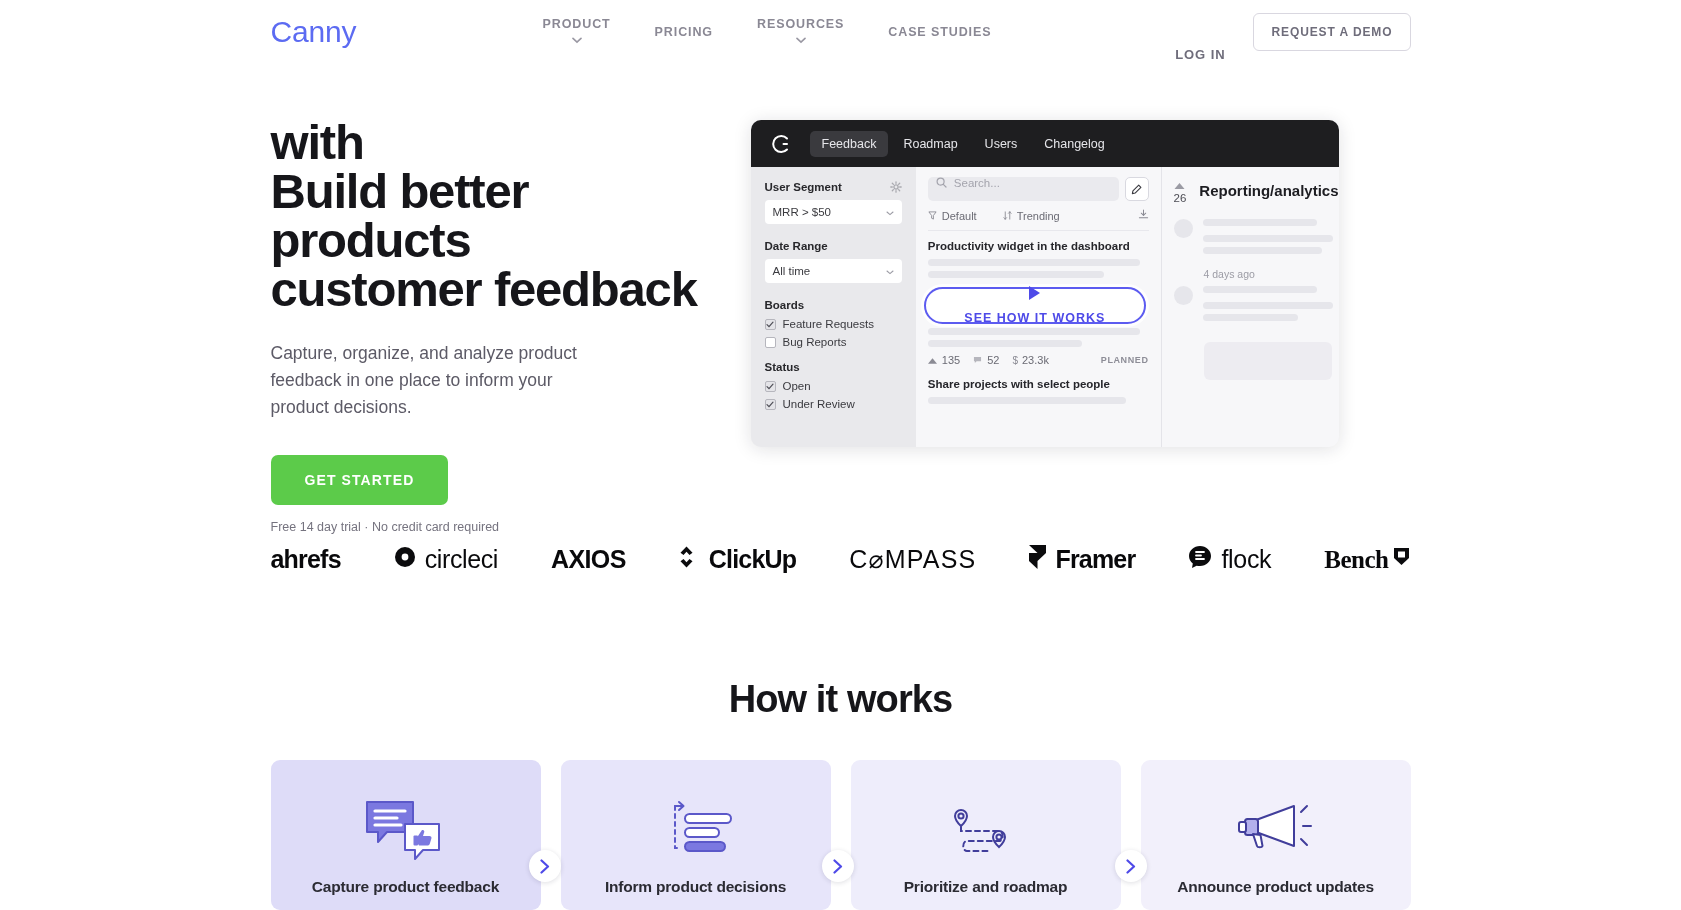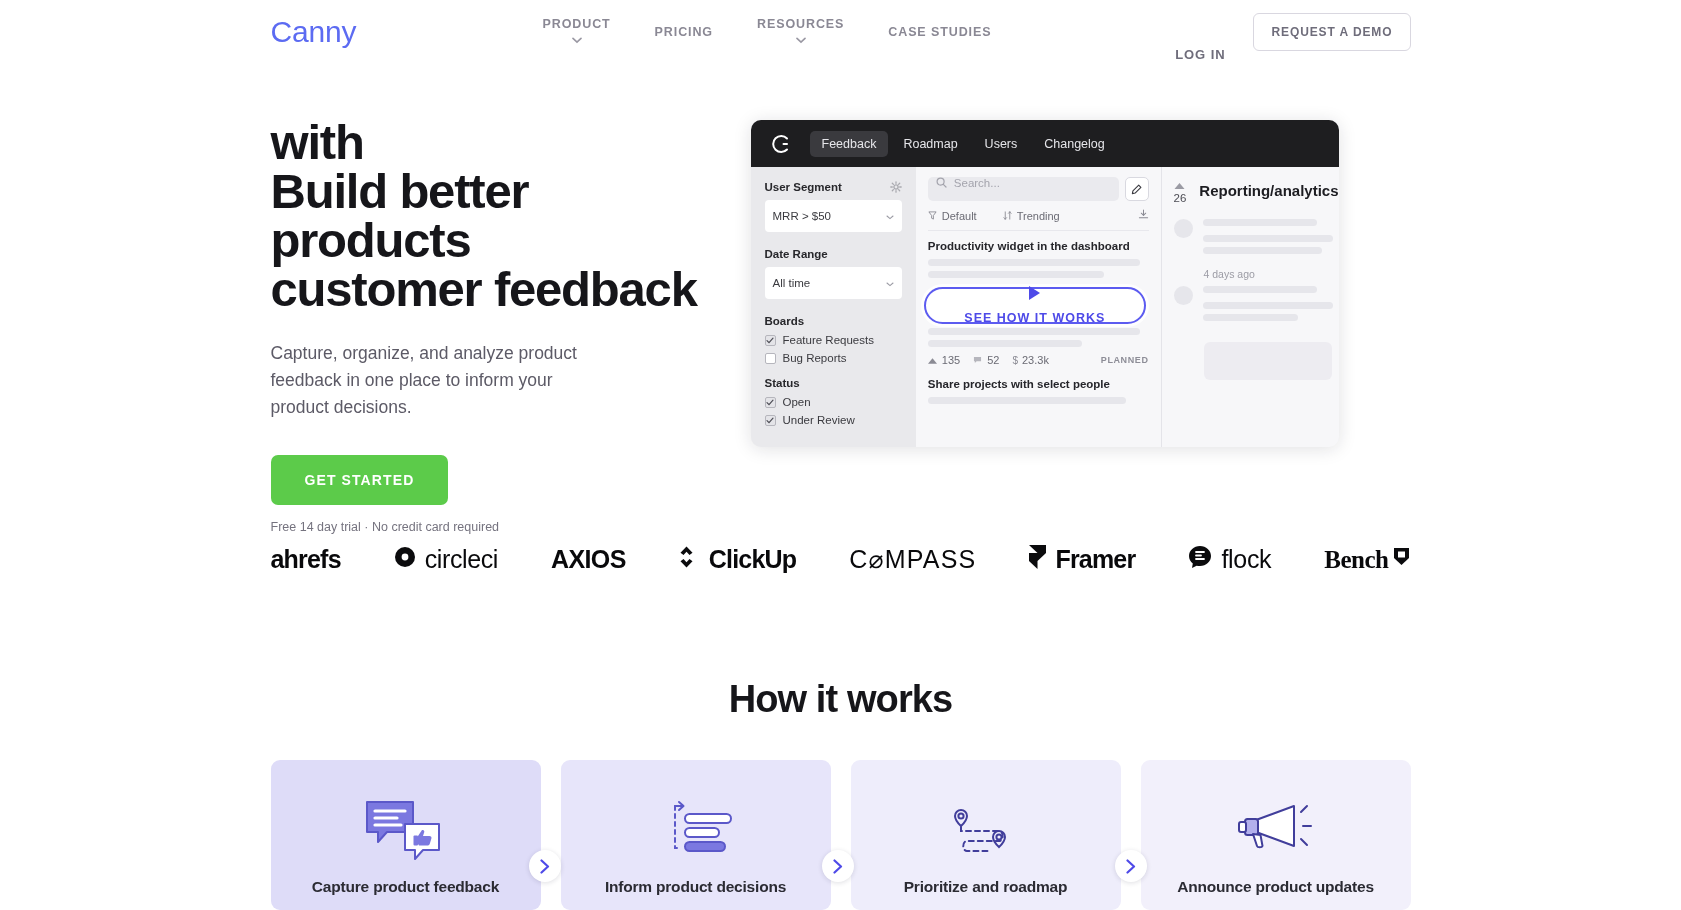--- a/index.html
+++ b/index.html
@@ -102,21 +102,21 @@
   .shot-tab.active { background: #3a3a3e; }
 
   .shot-body { display: flex; height: 280px; }
   .shot-side {
     width: 168px; background: #e9e9ec; padding: 14px 14px 0 14px;
   }
   .side-lbl { font-size: 11.5px; font-weight: 700; color: #27272b; margin-bottom: 7px; display:flex; justify-content:space-between; align-items:center; }
   .gear { width: 12px; height: 12px; opacity: .5; }
   .side-select {
     background: #fff; border-radius: 4px; height: 24px; display: flex;
-    align-items: center; justify-content: space-between; padding: 16px 8px;
+    align-items: center; justify-content: space-between; padding: 0 8px;
     font-size: 11.5px; color: #3a3a3f; margin-bottom: 16px; cursor: pointer;
   }
   .side-sec { font-size: 11.5px; font-weight: 700; color: #27272b; margin-bottom: 7px; }
   .cbrow { display: flex; align-items: center; gap: 7px; margin-bottom: 6px; font-size: 11.5px; color: #3a3a3f; }
   .cb { width: 11px; height: 11px; border: 1px solid #b6b6bd; border-radius: 2px; background: #fff;
         display: flex; align-items: center; justify-content: center; flex: 0 0 auto; }
   .cb.on { background: #e4e4e8; }
   .cb svg { display: block; }
 
   .shot-main {

